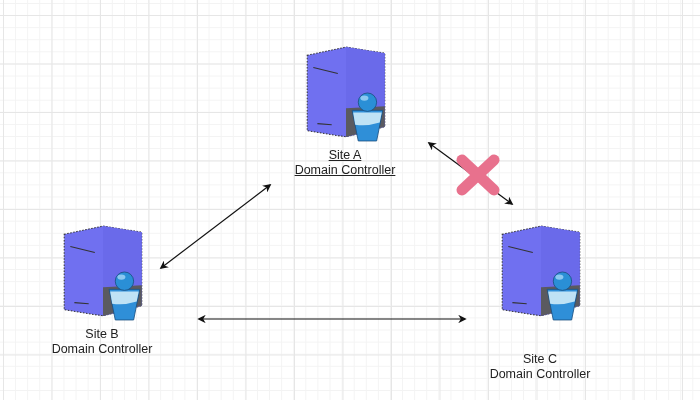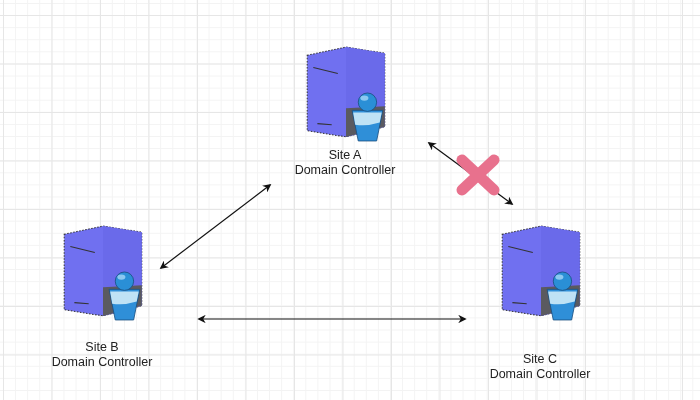--- a/index.html
+++ b/index.html
@@ -52,24 +52,24 @@
   <g>
     <line x1="462" y1="160" x2="494" y2="190" stroke="#e8718d" stroke-width="11" stroke-linecap="round"></line>
     <line x1="494" y1="160" x2="462" y2="190" stroke="#e8718d" stroke-width="11" stroke-linecap="round"></line>
   </g>
 
   <use href="#server" x="305" y="45" width="82" height="97"></use>
   <use href="#server" x="62" y="224" width="82" height="97"></use>
   <use href="#server" x="500" y="224" width="82" height="97"></use>
 </svg>
 
-<div class="label" style="left:345px; top:148px;">
+<div class="label" style="left:345px; top:148px;text-decoration:underline;">
   <div>Site A</div>
   <div>Domain Controller</div>
 </div>
-<div class="label" style="left:102px; top:340px;">
+<div class="label" style="left:102px; top:327px;">
   <div>Site B</div>
   <div>Domain Controller</div>
 </div>
 <div class="label" style="left:540px; top:327px;margin-top:25px;">
   <div>Site C</div>
   <div>Domain Controller</div>
 </div>
 
 </body></html>

